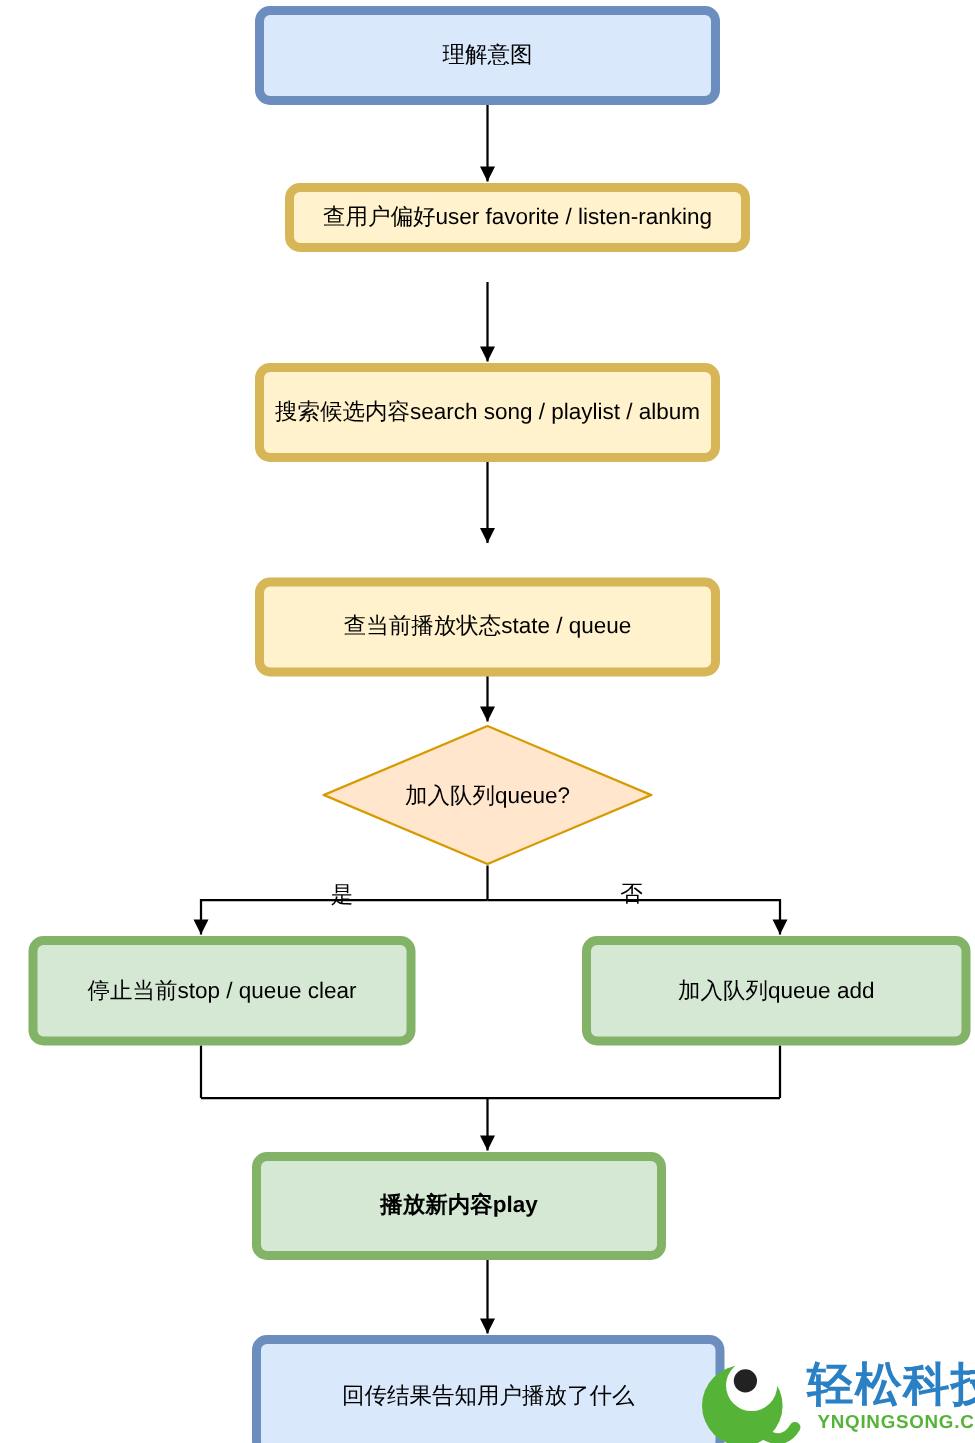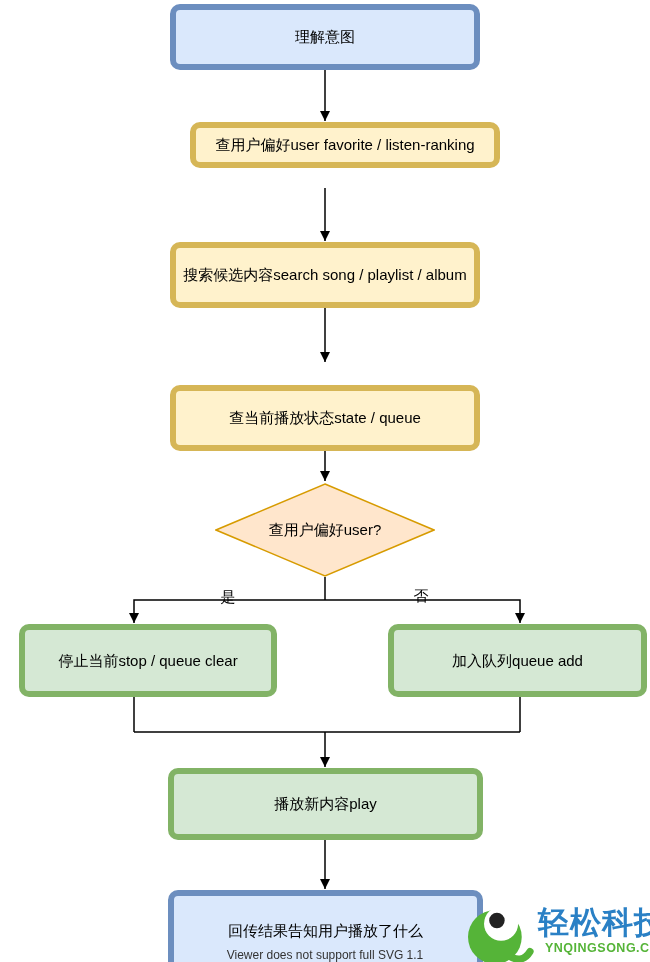--- a/index.html
+++ b/index.html
@@ -118,43 +118,42 @@
   </div>
 
   <div class="node yellow" style="left:170px; top:364px; width:310px; height:66px;margin-top:21px;">
     <span>查当前播放状态state / queue</span>
   </div>
 
   <div class="diamond">
     <svg width="220" height="94" viewBox="0 0 220 94">
       <polygon points="110,1 219,47 110,93 1,47" style="fill:var(--node-orange-fill,#ffe6cc); stroke:var(--node-orange-stroke,#d79b00)" stroke-width="1.5"></polygon>
     </svg>
-    <div class="label">查用户偏好user?</div>
+    <div class="label">加入队列queue?</div>
   </div>
 
   <div class="edge-label" style="left:228px; top:597px;">是</div>
   <div class="edge-label" style="left:421px; top:596px;">否</div>
 
   <div class="node green" style="left:3px; top:624px; width:258px; height:73px;margin-left:16px;">
     <span>停止当前stop / queue clear</span>
   </div>
 
   <div class="node green" style="left:388px; top:624px; width:259px; height:73px;">
     <span>加入队列queue add</span>
   </div>
 
-  <div class="node green" style="left:168px; top:768px; width:315px; height:72px;">
+  <div class="node green" style="left:168px; top:768px; width:276px; height:72px;font-weight:bold;">
     <span>播放新内容play</span>
   </div>
 
   <div class="node blue" style="left:168px; top:890px; width:315px; height:81px;">
     <span>回传结果告知用户播放了什么</span>
   </div>
 
-  <div class="viewer-note">Viewer does not support full SVG 1.1</div>
 
   <div class="logo">
     <svg class="logo-icon" width="74" height="62" viewBox="0 0 64 60">
       <path d="M40,50 Q54,60 62,47" style="stroke:var(--logo-green,#55b438)" stroke-width="7" stroke-linecap="round" fill="none"></path>
       <circle cx="28" cy="33" r="26" style="fill:var(--logo-green,#55b438)"></circle>
       <circle cx="34" cy="20" r="16.5" fill="#ffffff"></circle>
       <circle cx="30" cy="17" r="7.5" style="fill:var(--logo-pupil,#222222)"></circle>
     </svg>
     <div class="logo-text">
       <div class="logo-brand">轻松科技</div>

